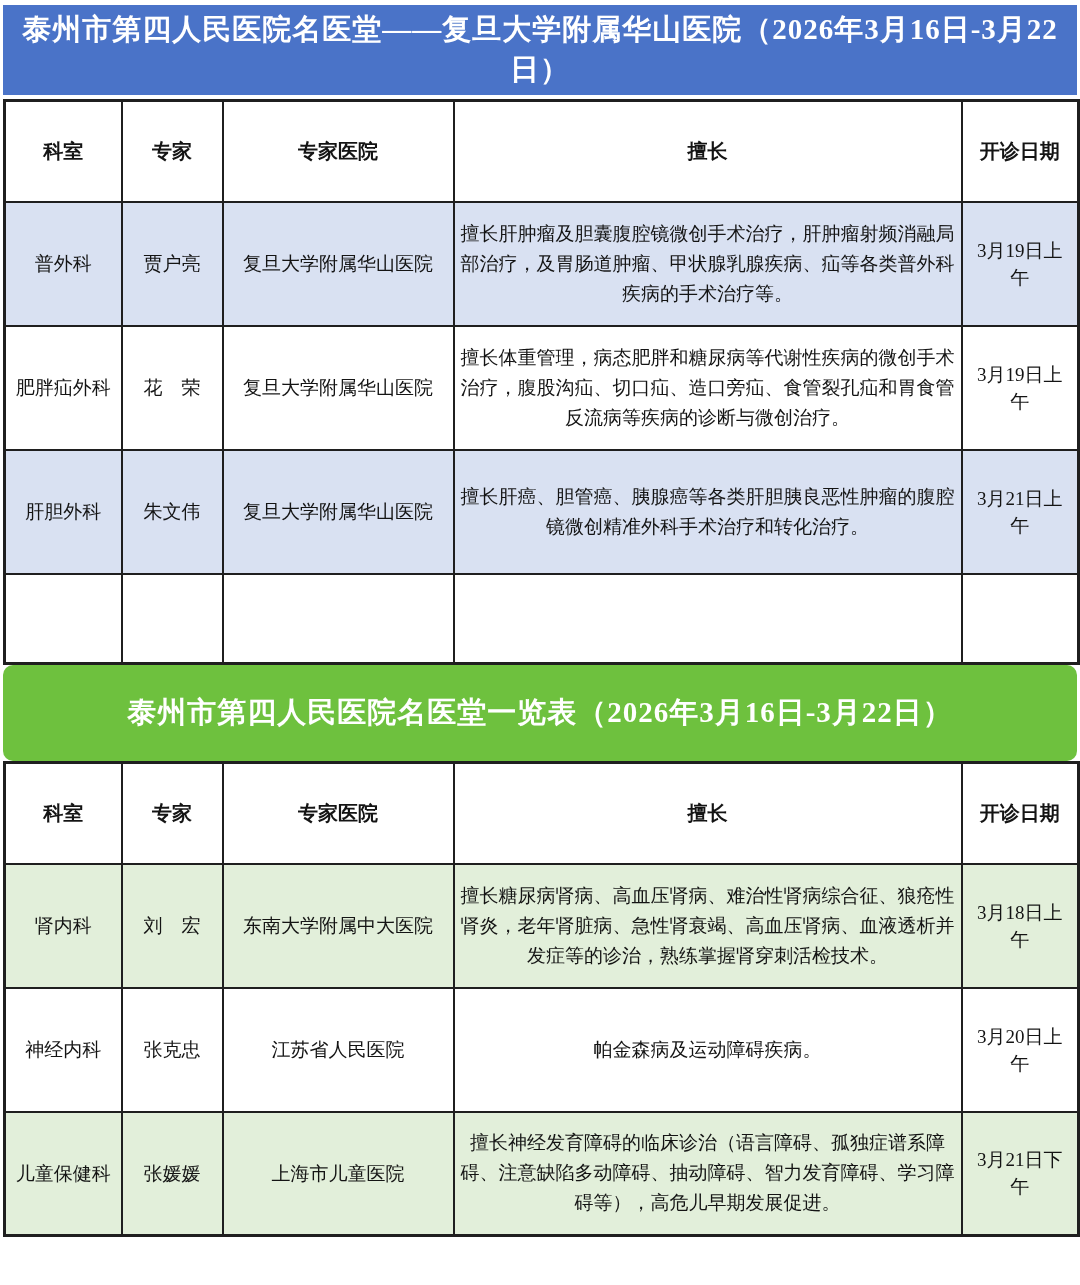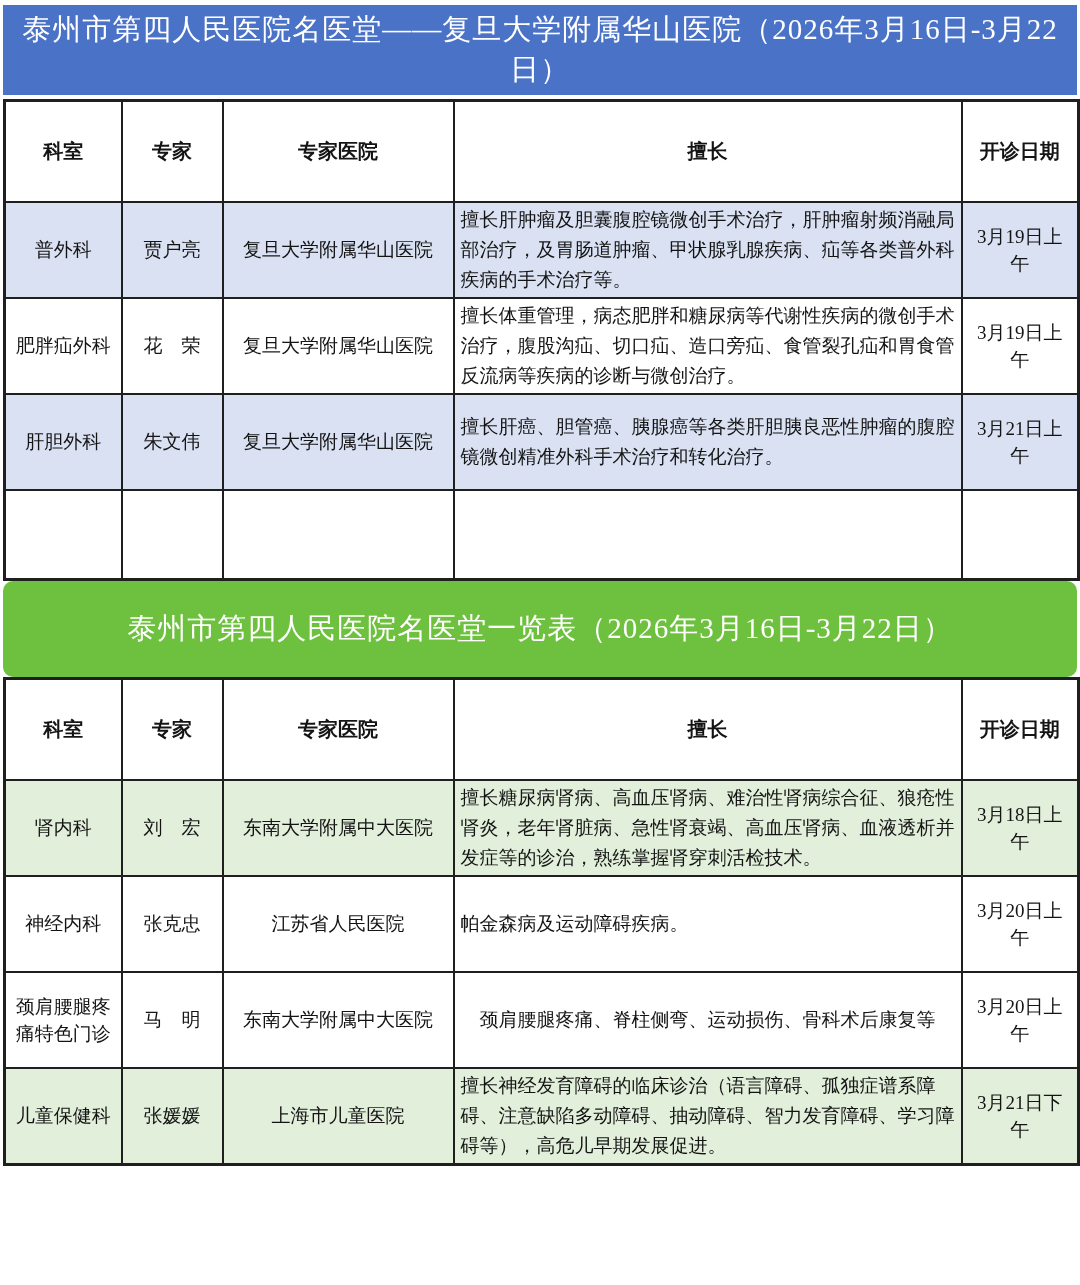--- a/index.html
+++ b/index.html
@@ -5,32 +5,32 @@
   :root{
     --header-blue:#4a73c8; --header-green:#6ec13e;
     --row-blue:#d9e1f2; --row-green:#e2efda;
     --border:#1f1f1f; --title-text:#ffffff; --body-text:#141414;
   }
   *{box-sizing:border-box;}
   html,body{margin:0;padding:0;background:#ffffff;}
   body{width:1080px;font-family:"Liberation Serif","DejaVu Serif",serif;color:var(--body-text);}
   .page{width:1080px;padding:5px 3px 0 3px;}
   .title-bar{display:flex;align-items:center;justify-content:center;text-align:center;
-    color:var(--title-text);font-weight:normal;font-size:29px;letter-spacing:1px;}
+    color:var(--title-text);font-weight:bold;font-size:29px;letter-spacing:1px;}
   .title-blue{background:var(--header-blue);height:90px;margin-bottom:4px;}
   .title-green{background:var(--header-green);height:96px;border-radius:10px;}
   table.sched{width:100%;border-collapse:collapse;table-layout:fixed;border:3px solid var(--border);}
   table.sched th,table.sched td{border:2px solid var(--border);padding:2px 6px;
     font-size:19px;vertical-align:middle;overflow:hidden;}
   table.sched thead tr{height:101px;}
   table.sched thead th{font-size:20px;font-weight:bold;background:#ffffff;text-align:center;}
-  tr.data-row{height:96px;}
+  tr.data-row{height:124px;}
   tr.empty-row{height:90px;}
   td.c-dept,td.c-expert,td.c-hospital,td.c-date{text-align:center;line-height:27px;}
-  td.c-specialty{text-align:left;padding:4px 9px;line-height:30px;}
+  td.c-specialty{text-align:center;padding:4px 9px;line-height:30px;}
   td.c-specialty.center{text-align:center;}
   .t-blue tr.shaded td{background:var(--row-blue);}
   .t-green tr.shaded td{background:var(--row-green);}
 </style>
 </head>
 <body>
 
 <div class="page">
 
   <div class="title-bar title-blue">
@@ -115,27 +115,20 @@
           <td class="c-specialty">擅长糖尿病肾病、高血压肾病、难治性肾病综合征、狼疮性肾炎，老年肾脏病、急性肾衰竭、高血压肾病、血液透析并发症等的诊治，熟练掌握肾穿刺活检技术。</td>
           <td class="c-date">3月18日上午</td>
         </tr>
         <tr class="data-row">
           <td class="c-dept">神经内科</td>
           <td class="c-expert">张克忠</td>
           <td class="c-hospital">江苏省人民医院</td>
           <td class="c-specialty">帕金森病及运动障碍疾病。</td>
           <td class="c-date">3月20日上午</td>
         </tr>
-        <tr class="data-row">
-          <td class="c-dept">颈肩腰腿疼痛特色门诊</td>
-          <td class="c-expert">马　明</td>
-          <td class="c-hospital">东南大学附属中大医院</td>
-          <td class="c-specialty center">颈肩腰腿疼痛、脊柱侧弯、运动损伤、骨科术后康复等</td>
-          <td class="c-date">3月20日上午</td>
-        </tr>
         <tr class="data-row shaded">
           <td class="c-dept">儿童保健科</td>
           <td class="c-expert">张媛媛</td>
           <td class="c-hospital">上海市儿童医院</td>
           <td class="c-specialty">擅长神经发育障碍的临床诊治（语言障碍、孤独症谱系障碍、注意缺陷多动障碍、抽动障碍、智力发育障碍、学习障碍等），高危儿早期发展促进。</td>
           <td class="c-date">3月21日下午</td>
         </tr>
       </tbody>
   </table>
 

